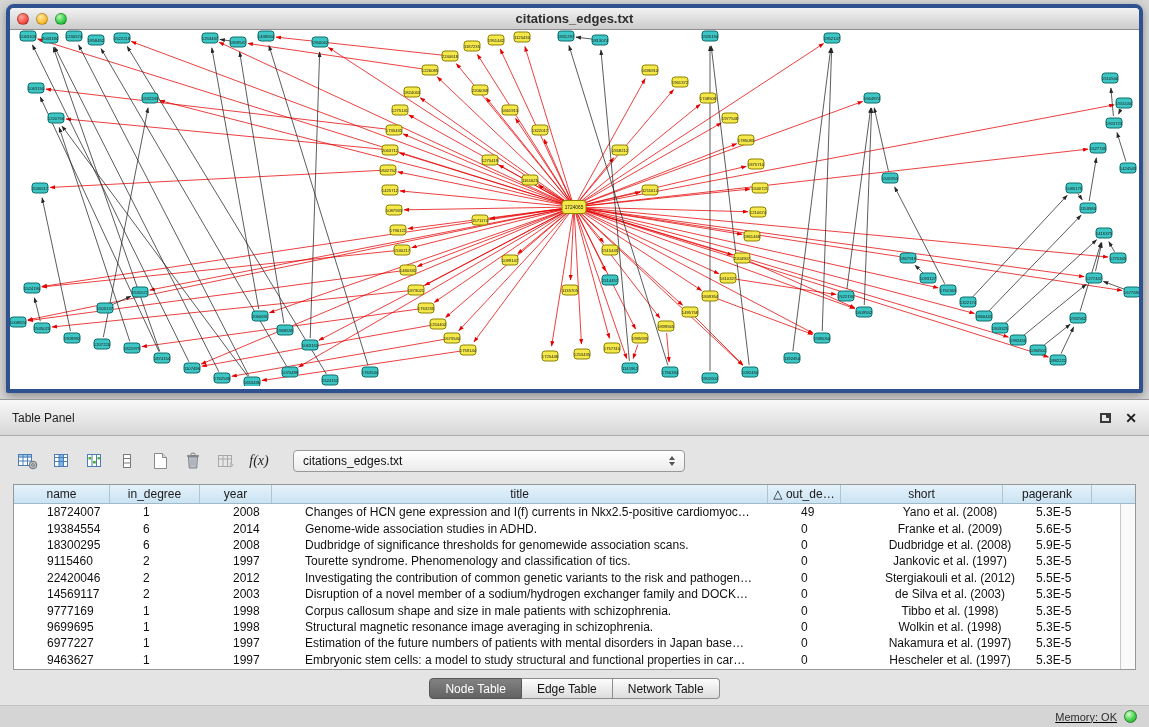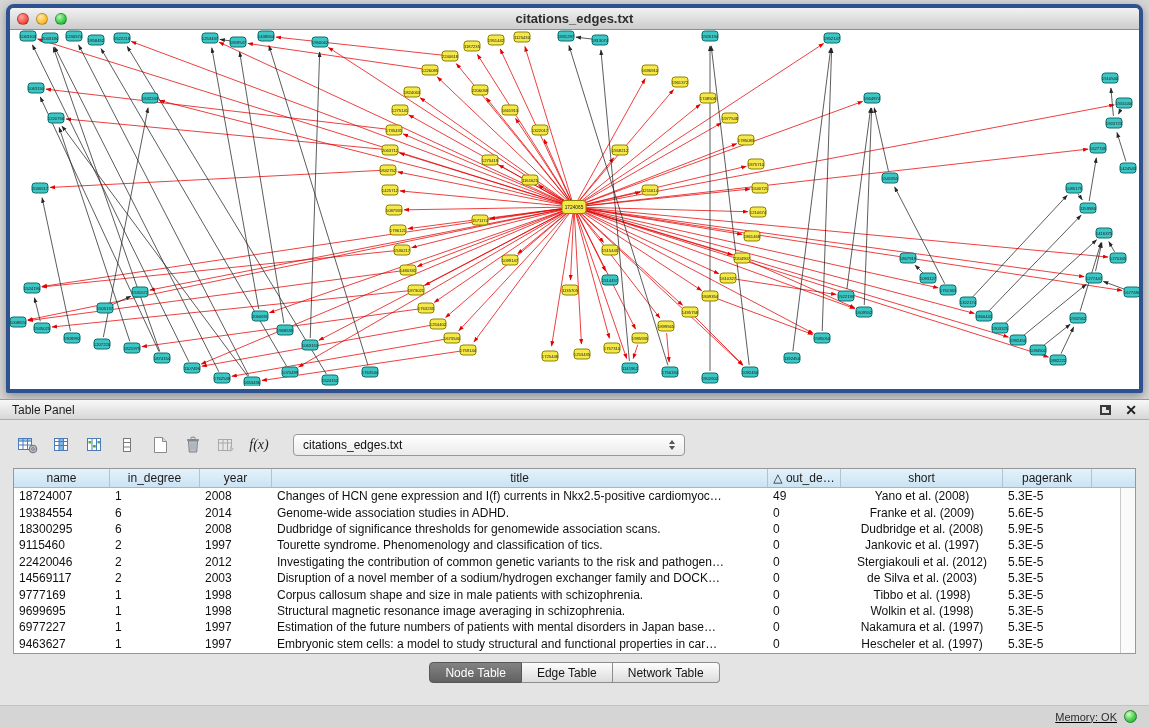--- a/index.html
+++ b/index.html
@@ -18,21 +18,21 @@
   .light { width:12px; height:12px; border-radius:50%; border:1px solid rgba(0,0,0,.25); }
   .light.red    { background:radial-gradient(circle at 35% 30%, #ffa59e, #f44d42 65%, #c93127); }
   .light.yellow { background:radial-gradient(circle at 35% 30%, #ffe9a8, #fdbd2e 65%, #d59a14); }
   .light.green  { background:radial-gradient(circle at 35% 30%, #b7f7ae, #2bc840 65%, #1d9a2f); }
   .net-canvas { position:relative; width:100%; height:356px; background:#ffffff; overflow:hidden; }
   .net-canvas svg { display:block; width:100%; height:100%; }
 
   
   .table-panel { position:absolute; left:0; top:399px; width:1149px; height:306px;
     background:#e4e4e4; border-top:1px solid #9a9a9a; }
-  .panel-header { height:20px; background:linear-gradient(#f8f8f8,#d7d7d7);
+  .panel-header { height:36px; background:linear-gradient(#f8f8f8,#d7d7d7);
     border-bottom:1px solid #adadad; display:flex; align-items:center; padding:0 12px;text-align:center; }
   .panel-title { font-size:12px; color:#1f1f1f; }
   .panel-header-icons { margin-left:auto; display:flex; align-items:center; gap:14px; }
   .float-box { width:11px; height:10px; border:2px solid #3a3a3a; position:relative; }
   .float-box::after { content:""; position:absolute; right:-1px; top:-1px; width:4px; height:4px; background:#3a3a3a; }
   .close-x { font-size:14px; font-weight:bold; color:#1c1c1c; line-height:14px; }
 
   .toolbar { margin:12px 0 0 14px; display:flex; align-items:center; height:26px; }
   .tool { width:28px; height:26px; display:flex; align-items:center; justify-content:center; }
   .tool + .tool { margin-left:5px; }
@@ -43,21 +43,21 @@
   .sel-arrows { margin-left:auto; display:flex; flex-direction:column; align-items:center; gap:2px; }
   .arr-up { width:0; height:0; border-left:3.5px solid transparent; border-right:3.5px solid transparent; border-bottom:4.5px solid #555; }
   .arr-dn { width:0; height:0; border-left:3.5px solid transparent; border-right:3.5px solid transparent; border-top:4.5px solid #555; }
 
   .table-wrap { margin:10px 13px 0 13px; background:#fff; border:1px solid #979797;
     height:186px; position:relative; overflow:hidden; }
   .thead { display:flex; height:19px; background:linear-gradient(#e4f2fb,#cbe3f3);
     border-bottom:1px solid #9fb9c9; }
   .th { border-right:1px solid #abc4d6; display:flex; align-items:center; justify-content:center;
     font-size:12px; color:#1a1a1a; white-space:nowrap; overflow:hidden; }
-  .tbody { position:relative; }
+  .tbody { position:relative;margin-left:28px; }
   .tr { display:flex; height:16.4px; align-items:center; }
   .td { padding:0 5px; font-size:12px; color:#101010; white-space:nowrap; overflow:hidden; }
   .c0 { width:96px; } .c1 { width:90px; } .c2 { width:72px; } .c3 { width:496px; }
   .c4 { width:73px; } .c5 { width:162px; text-align:center; justify-content:center; }
   .c6 { width:89px; } .c7 { flex:1; border-right:none; }
   .td.c5 { display:block; }
   .vscroll { position:absolute; right:0; top:19px; bottom:0; width:15px;
     background:#fafafa; border-left:1px solid #c9c9c9; }
 
   .tabs { display:flex; justify-content:center; margin-top:8px; }

